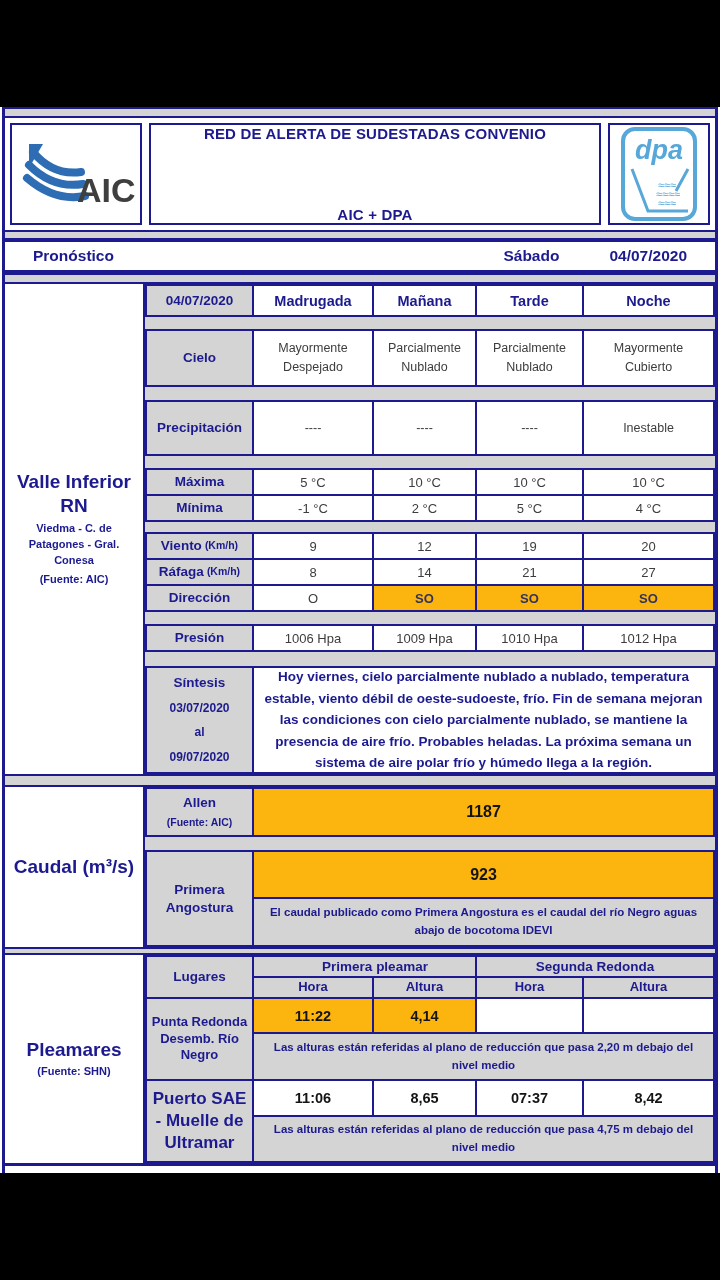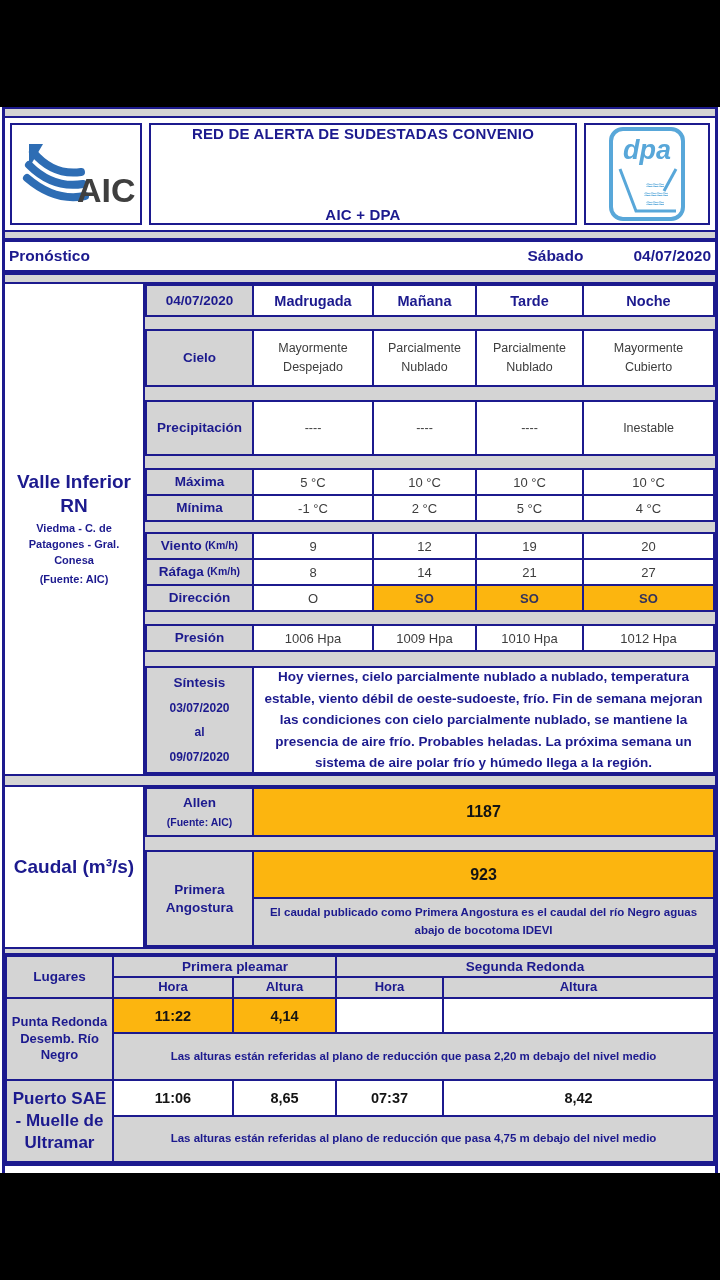--- a/index.html
+++ b/index.html
@@ -26,29 +26,29 @@
     flex:none;background:var(--gray);box-sizing:border-box;
     border-top:2px solid var(--navy);border-bottom:2px solid var(--navy);
   }
   .s11{height:11px}.s10{height:10px}.s13{height:13px}.s8{height:8px}
 
   
   .header-band{flex:none;height:112px;display:flex;gap:7px;padding:5px;box-sizing:border-box;}
   .logo-box{border:2px solid var(--navy);box-sizing:border-box;background:#fff;
     display:flex;align-items:center;justify-content:center;}
   .aic-box{width:132px}
-  .dpa-box{width:126px}
+  .dpa-box{width:102px}
   .title-box{flex:1;border:2px solid var(--navy);box-sizing:border-box;
     display:flex;flex-direction:column;align-items:center;justify-content:space-between;gap:13px;
     text-align:center;color:var(--navy);font-weight:bold;font-size:15px;letter-spacing:.2px;}
 
   
   .prono-bar{flex:none;height:33px;box-sizing:border-box;
     border-top:2px solid var(--navy);border-bottom:3px solid var(--navy);
-    display:flex;align-items:center;padding:0 4px;
+    display:flex;align-items:center;padding:0 28px;
     color:var(--navy);font-weight:bold;font-size:15.5px;}
   .prono-flex{flex:1}
   .prono-day{margin-right:50px}
 
   
   .band{flex:none;display:flex;background:#fff;}
   .left-label{width:140px;flex:none;border-right:2px solid var(--navy);box-sizing:border-box;
     display:flex;flex-direction:column;justify-content:center;align-items:center;
     text-align:center;color:var(--navy);font-weight:bold;padding:0 5px;}
   .left-main{font-size:19px;line-height:1.25;}
@@ -252,20 +252,24 @@
         <div class="cell hdr" style="grid-row:1/3;padding:4px 10px;">Primera Angostura</div>
         <div class="cell orange flow">923</div>
         <div class="cell note">El caudal publicado como Primera Angostura es el caudal del río Negro aguas abajo de bocotoma IDEVI</div>
       </div>
     </div>
   </div>
 
   <div class="spacer s8"></div>
 
   <div class="band" style="border-bottom:3px solid var(--navy);">
+    <div class="left-label">
+      <div class="left-main">Pleamares</div>
+      <div class="left-sub">(Fuente: SHN)</div>
+    </div>
     <div class="stack">
       <div class="grp cols5" id="g-plea">
         <div class="cell hdr" style="grid-column:1;grid-row:1/3;">Lugares</div>
         <div class="cell hdr" style="grid-column:2/4;grid-row:1;padding-left:21px;">Primera pleamar</div>
         <div class="cell hdr" style="grid-column:4/6;grid-row:1;">Segunda Redonda</div>
         <div class="cell hdr" style="grid-column:2;grid-row:2;font-size:13px;">Hora</div>
         <div class="cell hdr" style="grid-column:3;grid-row:2;font-size:13px;">Altura</div>
         <div class="cell hdr" style="grid-column:4;grid-row:2;font-size:13px;">Hora</div>
         <div class="cell hdr" style="grid-column:5;grid-row:2;font-size:13px;">Altura</div>
 

